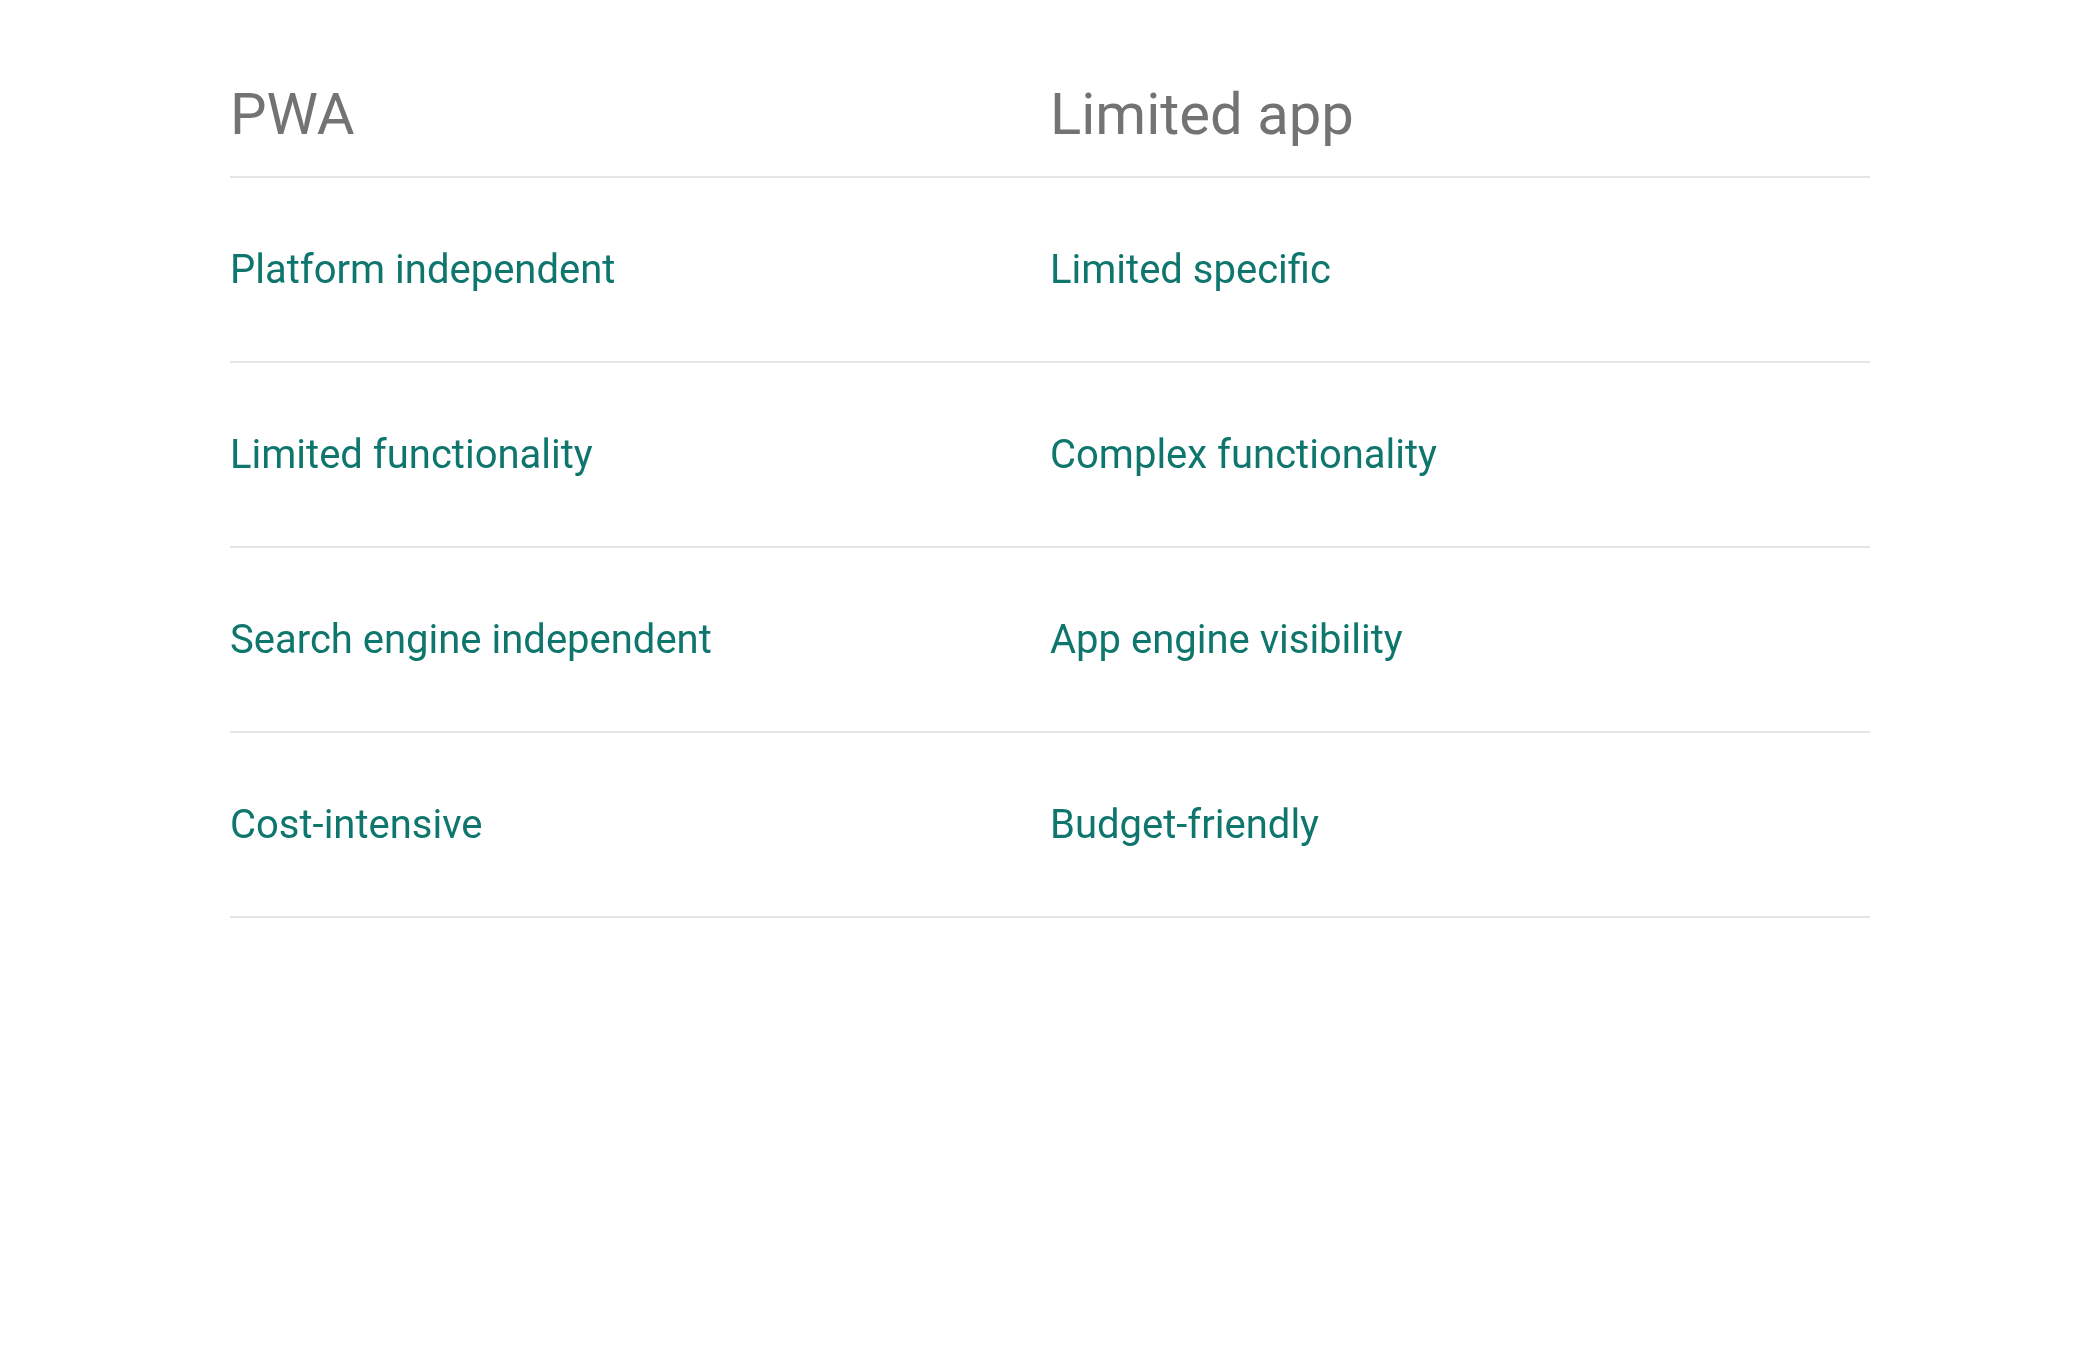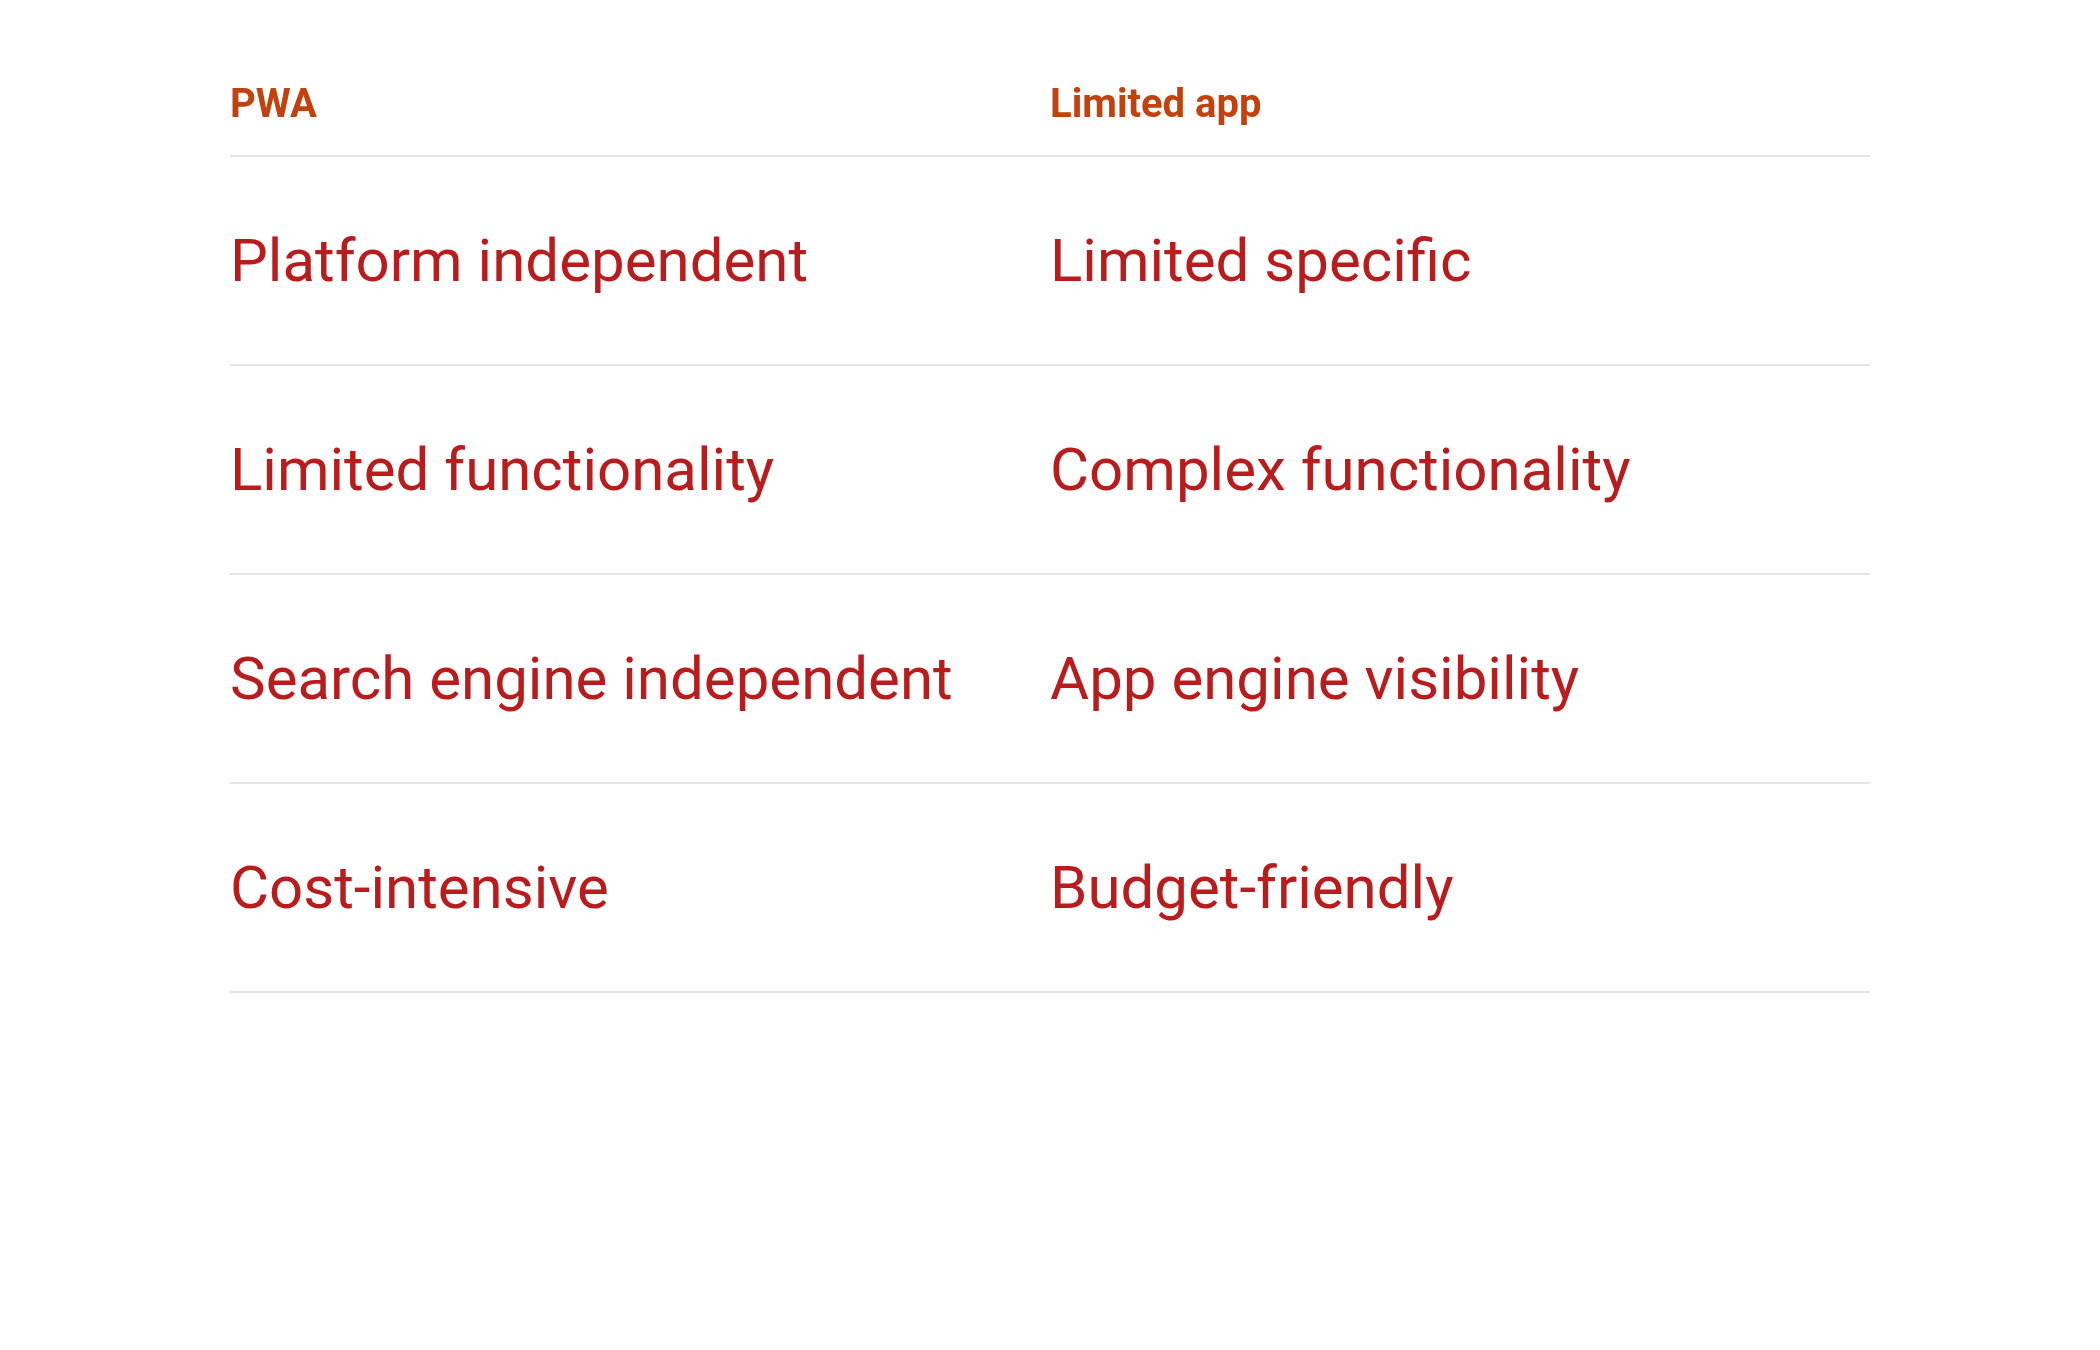--- a/index.html
+++ b/index.html
@@ -17,34 +17,34 @@
     .comparison-table {
       width: 100%;
     }
     .header-row {
       display: flex;
       border-bottom: 2px solid #e5e5e5;
       padding-bottom: 28px;
     }
     .header-cell {
       flex: 1;
-      font-size: 40px;
-      font-weight: 700;
-      color: #c2410c;
+      font-size: 58px;
+      font-weight: 400;
+      color: #737373;
     }
     .data-row {
       display: flex;
       border-bottom: 2px solid #e5e5e5;
       padding: 68px 0;
     }
     .data-cell {
       flex: 1;
-      font-size: 60px;
+      font-size: 40px;
       font-weight: 400;
-      color: #b91c1c;
+      color: #0f766e;
     }
   </style>
 </head>
 <body>
 
 <div class="comparison-table">
   <div class="header-row">
     <div class="header-cell">PWA</div>
     <div class="header-cell">Limited app</div>
   </div>

